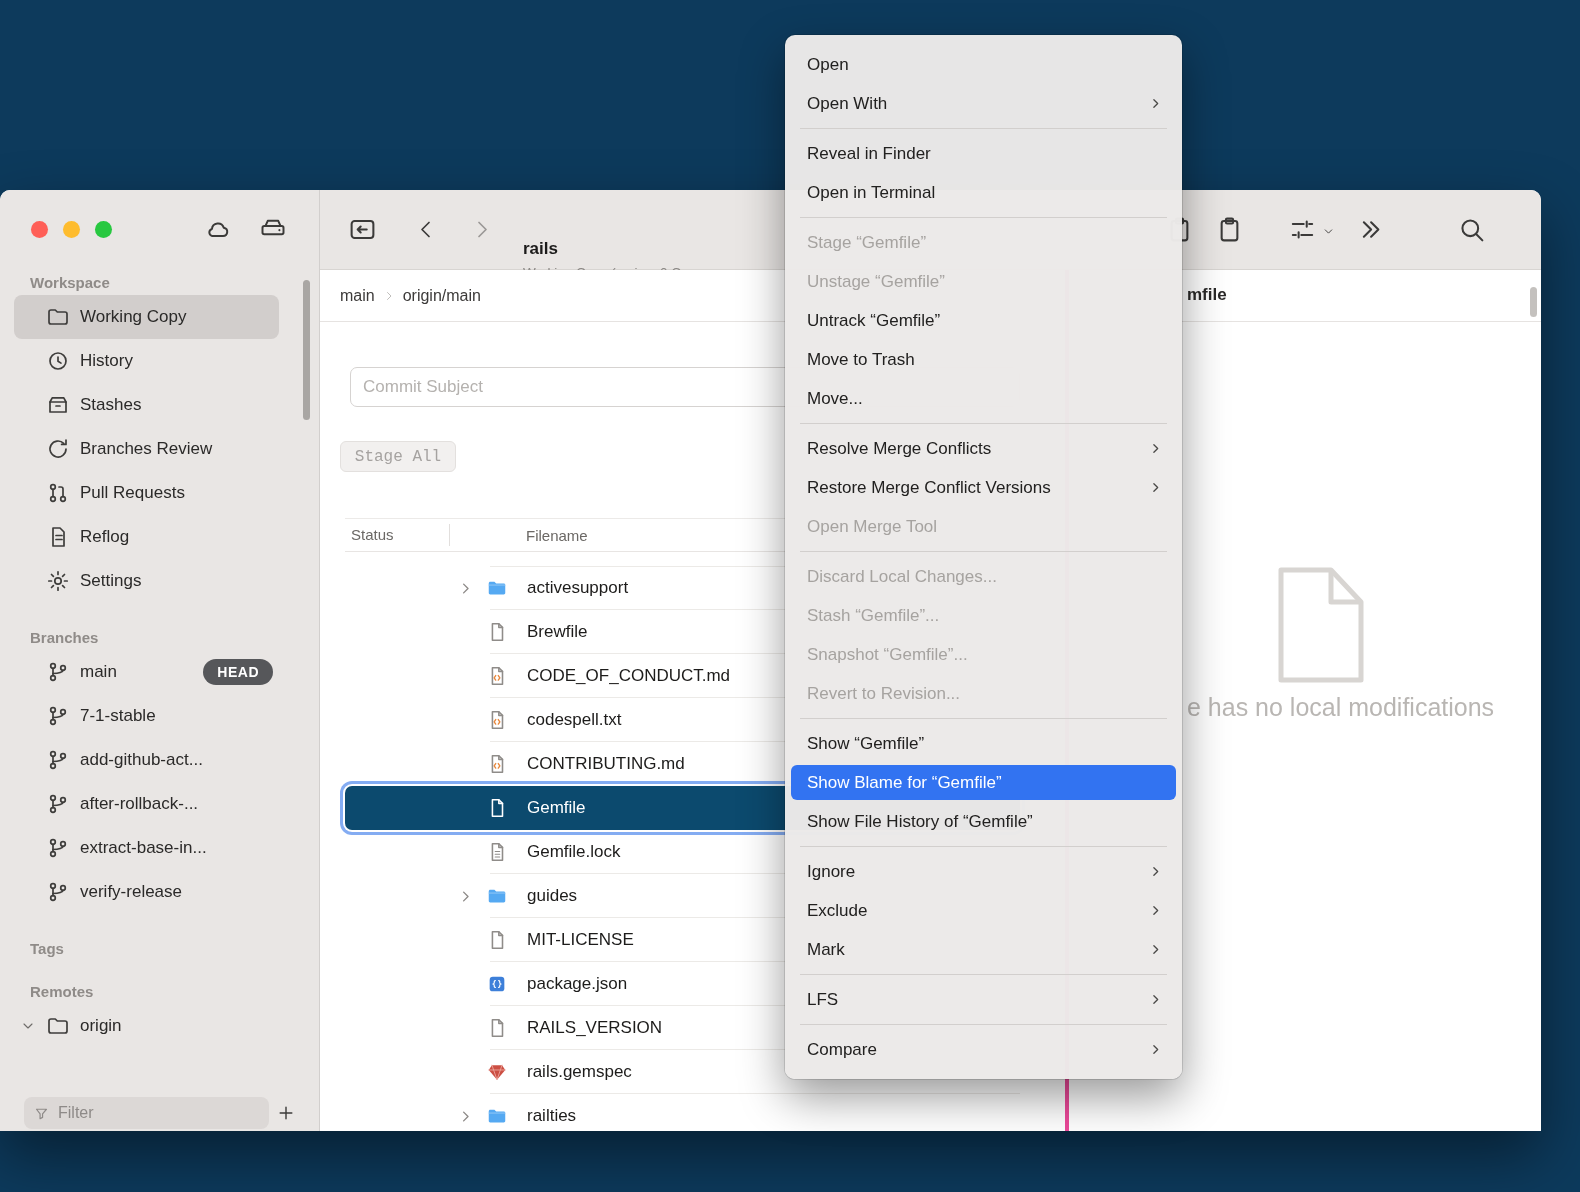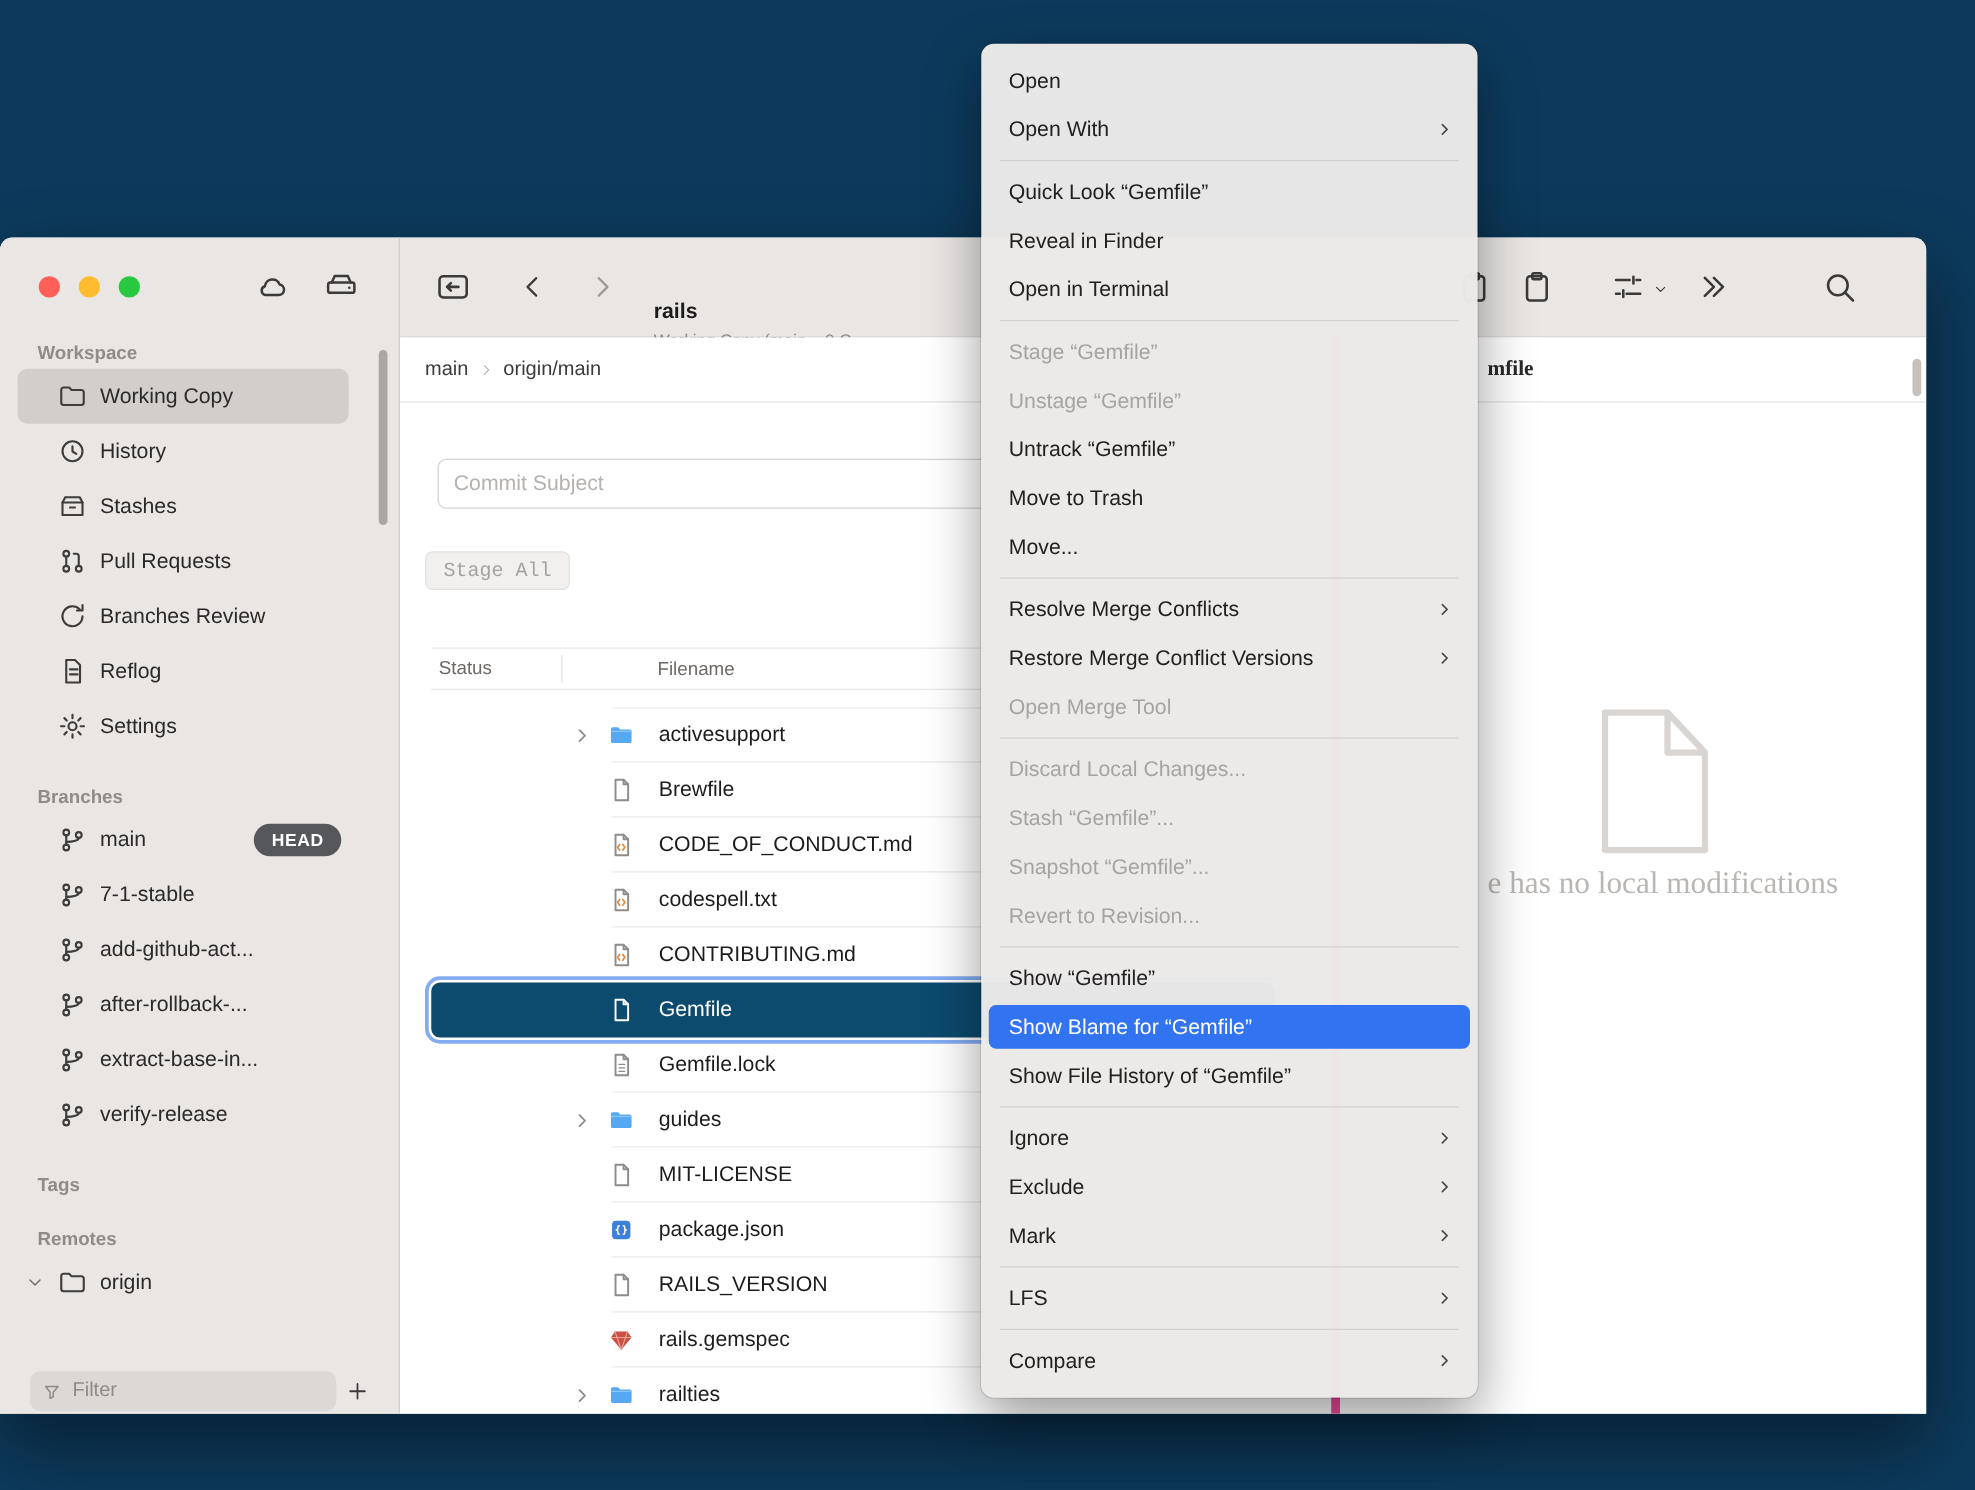--- a/index.html
+++ b/index.html
@@ -99,21 +99,21 @@
   .c-exp { width:30px; display:flex; justify-content:center; color:#8d8a87; }
   .c-exp svg { width:15px; height:15px; stroke-width:2.2; }
   .c-ic { width:34px; display:flex; justify-content:center; }
   .c-ic svg { width:22px; height:22px; color:#8f8c89; }
   .c-name { margin-left:13px; white-space:nowrap; }
   .trow.sel { background:#0c4a6e; border-radius:7px; color:#fff; box-shadow:0 0 0 2px #fff, 0 0 0 5px #84acf2; z-index:2; }
   .trow.sel::after { display:none; }
   .trow.sel .c-ic svg { color:#fff; }
 
   
-  .detail { position:absolute; left:1065px; top:80px; right:0; bottom:0; background:#fff; border-left:7px solid #ec4899;font-family:Liberation Serif, serif; }
+  .detail { position:absolute; left:1065px; top:80px; right:0; bottom:0; background:#fff; border-left:4px solid #ec4899; }
   .detail-header { height:52px; border-bottom:1px solid #e6e3e1; position:relative; }
   .detail-title { position:absolute; left:118px; top:15px; font-size:17px; font-weight:bold; color:#2a2928; }
   .detail-scrollbar { position:absolute; right:4px; top:17px; width:7px; height:30px; border-radius:4px; background:#c4c1be; }
   .empty-doc { position:absolute; left:206px; top:295px; width:92px; height:120px; }
   .empty-msg { position:absolute; left:118px; top:423px; font-size:25px; color:#b9b6b3; white-space:nowrap; }
 
   
   .context-menu {
     position:absolute; left:785px; top:35px; width:397px; z-index:100;
     background:rgba(236,234,233,0.98); border-radius:10px; padding:8px 0;
@@ -178,37 +178,37 @@
               <path d="M4 9h16v10H4z"></path>
               <path d="M4 9l2.2-4.2h11.6L20 9"></path>
               <path d="M10 13h4"></path>
             </svg>
           </span>
           <span class="side-label">Stashes</span>
         </div>
         <div class="side-item">
           <span class="side-ic">
             <svg class="ic " viewBox="0 0 24 24">
+              <path d="M20 12a8 8 0 1 1-2.34-5.66"></path>
+              <path d="M20 3v4.4h-4.4"></path>
+            </svg>
+          </span>
+          <span class="side-label">Branches Review</span>
+        </div>
+        <div class="side-item">
+          <span class="side-ic">
+            <svg class="ic " viewBox="0 0 24 24">
               <circle cx="7" cy="6" r="2.3"></circle>
               <circle cx="7" cy="18" r="2.3"></circle>
               <circle cx="17" cy="18" r="2.3"></circle>
               <path d="M7 8.3v7.4"></path>
               <path d="M13 6h2a2 2 0 0 1 2 2v7.7"></path>
             </svg>
           </span>
           <span class="side-label">Pull Requests</span>
-        </div>
-        <div class="side-item">
-          <span class="side-ic">
-            <svg class="ic " viewBox="0 0 24 24">
-              <path d="M20 12a8 8 0 1 1-2.34-5.66"></path>
-              <path d="M20 3v4.4h-4.4"></path>
-            </svg>
-          </span>
-          <span class="side-label">Branches Review</span>
         </div>
         <div class="side-item">
           <span class="side-ic">
             <svg class="ic " viewBox="0 0 24 24">
               <path d="M7 3h7l4 4v14H7z"></path>
               <path d="M10 10.5h6M10 14.5h6"></path>
             </svg>
           </span>
           <span class="side-label">Reflog</span>
         </div>
@@ -589,23 +589,20 @@
     <div class="menu-item">
       <span class="mi-label">Open With</span>
       <span class="mi-chev">
         <svg class="ic " viewBox="0 0 24 24">
           <path d="M9 5l7 7-7 7"></path>
         </svg>
       </span>
     </div>
     <div class="menu-sep"></div>
     <div class="menu-item">
-      <span class="mi-label">Quick Look “Gemfile”</span>
-    </div>
-    <div class="menu-item">
       <span class="mi-label">Reveal in Finder</span>
     </div>
     <div class="menu-item">
       <span class="mi-label">Open in Terminal</span>
     </div>
     <div class="menu-sep"></div>
     <div class="menu-item dis">
       <span class="mi-label">Stage “Gemfile”</span>
     </div>
     <div class="menu-item dis">

